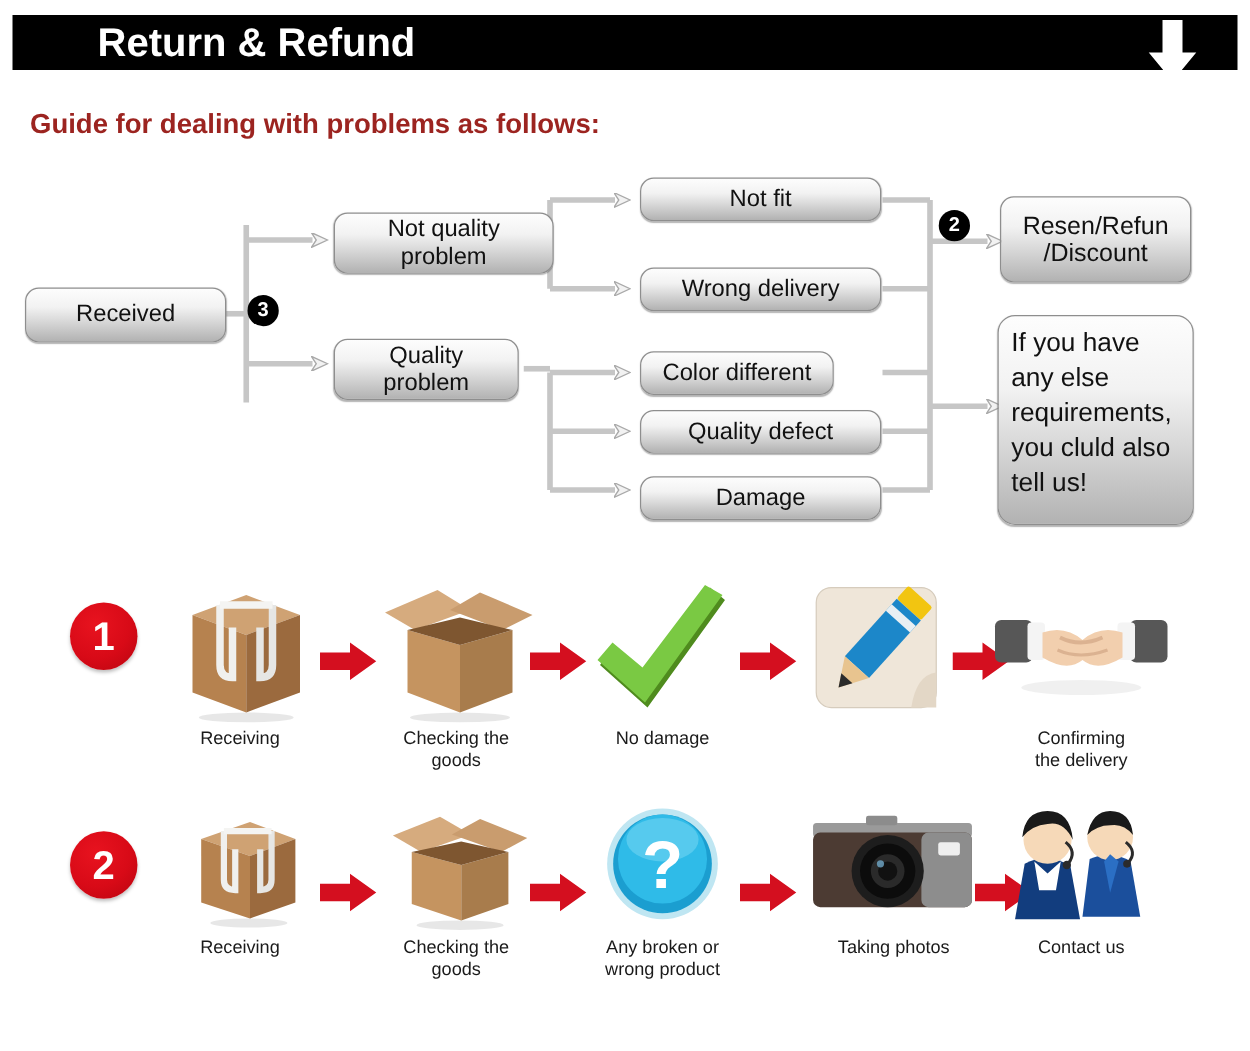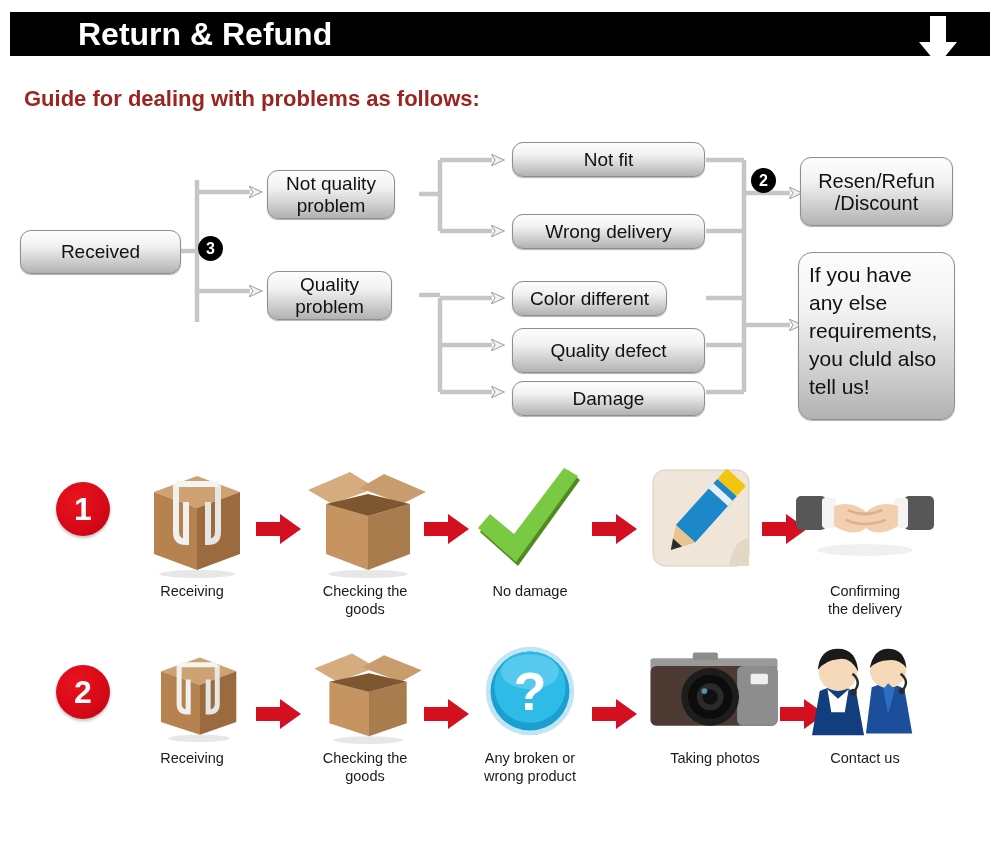--- a/index.html
+++ b/index.html
@@ -144,40 +144,40 @@
         <path d="M744,325 L790,325" marker-end="url(#ah)"></path>
       </g>
     </svg>
 
     <div class="fbox" style="left:20px;top:230px;width:161px;height:44px;">
       <span>Received</span>
     </div>
 
     <div class="badge" style="left:198px;top:236px;">3</div>
 
-    <div class="fbox" style="left:267px;top:170px;width:128px;height:49px;flex-direction:column;">
+    <div class="fbox" style="left:267px;top:170px;width:176px;height:49px;flex-direction:column;">
       <span>Not quality</span>
       <span>problem</span>
     </div>
 
-    <div class="fbox" style="left:267px;top:271px;width:125px;height:49px;flex-direction:column;">
+    <div class="fbox" style="left:267px;top:271px;width:148px;height:49px;flex-direction:column;">
       <span>Quality</span>
       <span>problem</span>
     </div>
 
     <div class="fbox" style="left:512px;top:214px;width:193px;height:35px;">
       <span>Wrong delivery</span>
     </div>
     <div class="fbox" style="left:512px;top:142px;width:193px;height:35px;">
       <span>Not fit</span>
     </div>
     <div class="fbox" style="left:512px;top:281px;width:155px;height:35px;">
       <span>Color different</span>
     </div>
-    <div class="fbox" style="left:512px;top:328px;width:193px;height:45px;">
+    <div class="fbox" style="left:512px;top:328px;width:193px;height:35px;">
       <span>Quality defect</span>
     </div>
     <div class="fbox" style="left:512px;top:375px;width:193px;height:35px;margin-top:6px;">
       <span>Damage</span>
     </div>
 
     <div class="badge" style="left:751px;top:168px;">2</div>
 
     <div class="fbox" style="left:800px;top:157px;width:153px;height:69px;flex-direction:column;font-size:20px;">
       <span>Resen/Refun</span>

